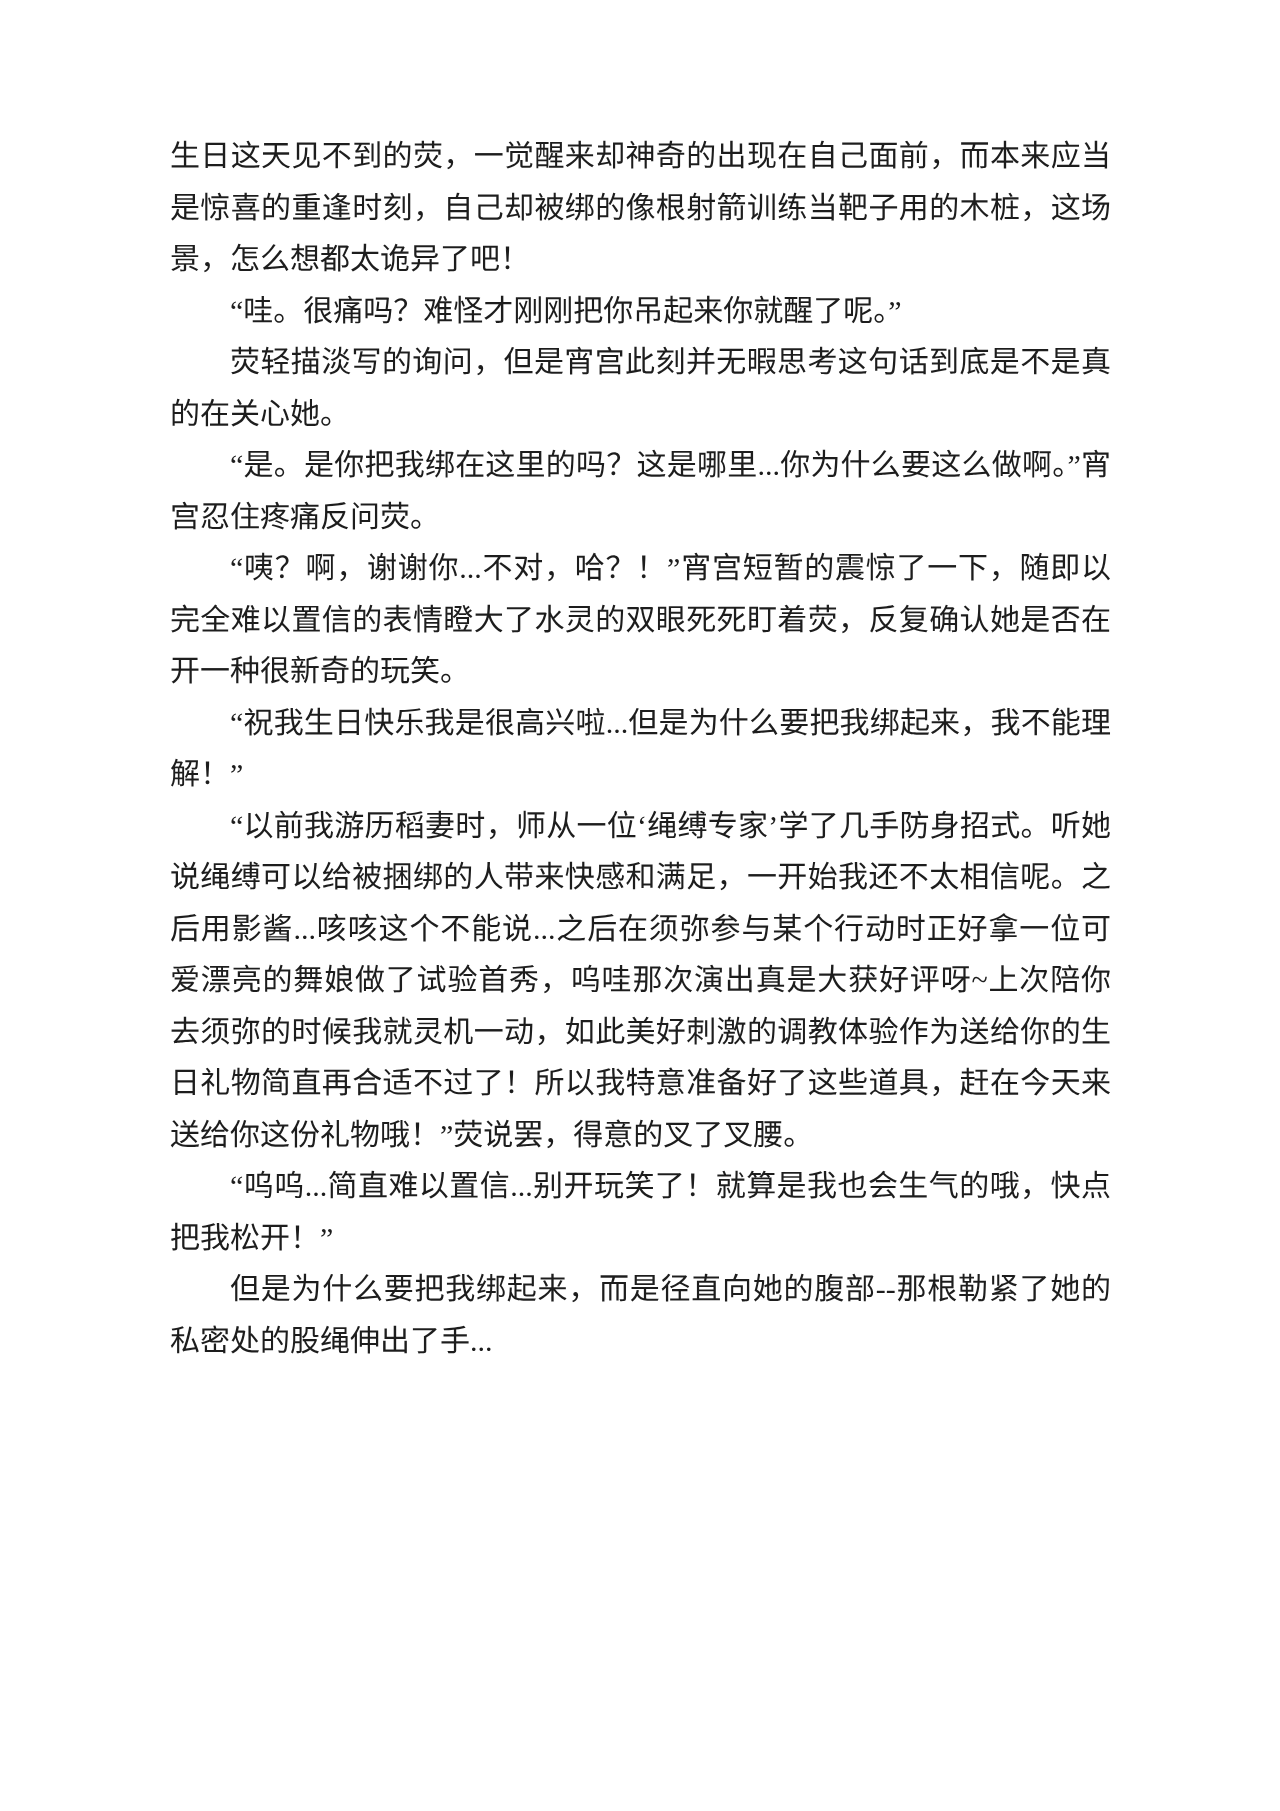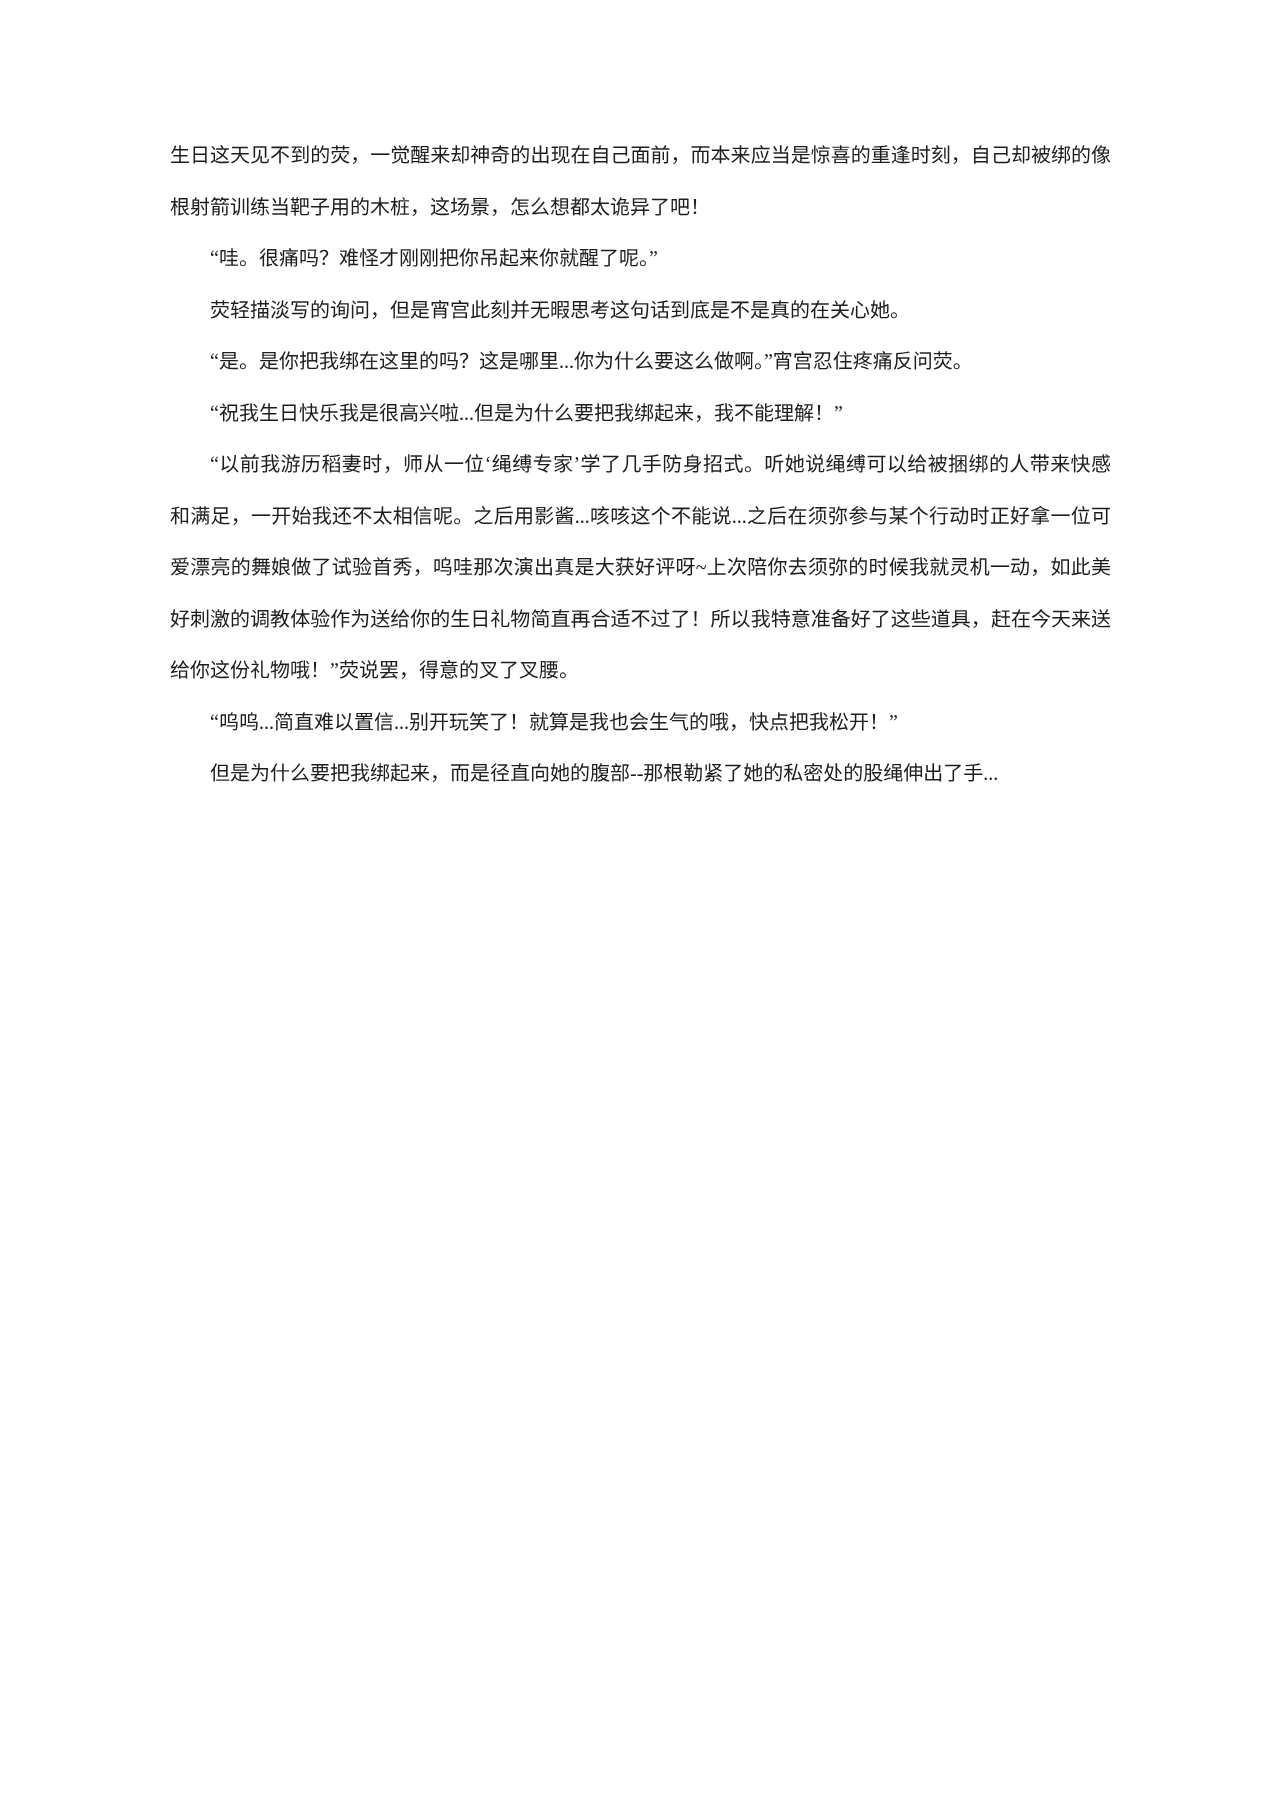--- a/index.html
+++ b/index.html
@@ -20,21 +20,21 @@
     width: 1280px;
     height: 1811px;
     background: #ffffff;
   }
   .text-body {
     position: absolute;
     left: 170px;
     top: 130px;
     width: 941px;
     color: #1d1d1d;
-    font-size: 20px;
+    font-size: 30px;
     line-height: 51.5px;
     text-align: justify;
     text-justify: inter-ideograph;
     word-break: break-all;
   }
   .para {
     margin: 0;
     padding: 0;
   }
   .para-indent {
@@ -43,18 +43,19 @@
 </style>
 </head>
 <body>
 
 <div class="page">
   <div class="text-body">
     <p class="para">生日这天见不到的荧，一觉醒来却神奇的出现在自己面前，而本来应当是惊喜的重逢时刻，自己却被绑的像根射箭训练当靶子用的木桩，这场景，怎么想都太诡异了吧！</p>
     <p class="para para-indent">“哇。很痛吗？难怪才刚刚把你吊起来你就醒了呢。”</p>
     <p class="para para-indent">荧轻描淡写的询问，但是宵宫此刻并无暇思考这句话到底是不是真的在关心她。</p>
     <p class="para para-indent">“是。是你把我绑在这里的吗？这是哪里...你为什么要这么做啊。”宵宫忍住疼痛反问荧。</p>
+    <p class="para para-indent">“咦？啊，谢谢你...不对，哈？！”宵宫短暂的震惊了一下，随即以完全难以置信的表情瞪大了水灵的双眼死死盯着荧，反复确认她是否在开一种很新奇的玩笑。</p>
     <p class="para para-indent">“祝我生日快乐我是很高兴啦...但是为什么要把我绑起来，我不能理解！”</p>
     <p class="para para-indent">“以前我游历稻妻时，师从一位‘绳缚专家’学了几手防身招式。听她说绳缚可以给被捆绑的人带来快感和满足，一开始我还不太相信呢。之后用影酱...咳咳这个不能说...之后在须弥参与某个行动时正好拿一位可爱漂亮的舞娘做了试验首秀，呜哇那次演出真是大获好评呀~上次陪你去须弥的时候我就灵机一动，如此美好刺激的调教体验作为送给你的生日礼物简直再合适不过了！所以我特意准备好了这些道具，赶在今天来送给你这份礼物哦！”荧说罢，得意的叉了叉腰。</p>
     <p class="para para-indent">“呜呜...简直难以置信...别开玩笑了！就算是我也会生气的哦，快点把我松开！”</p>
     <p class="para para-indent">但是为什么要把我绑起来，而是径直向她的腹部--那根勒紧了她的私密处的股绳伸出了手...</p>
   </div>
 </div>
 
 </body></html>

